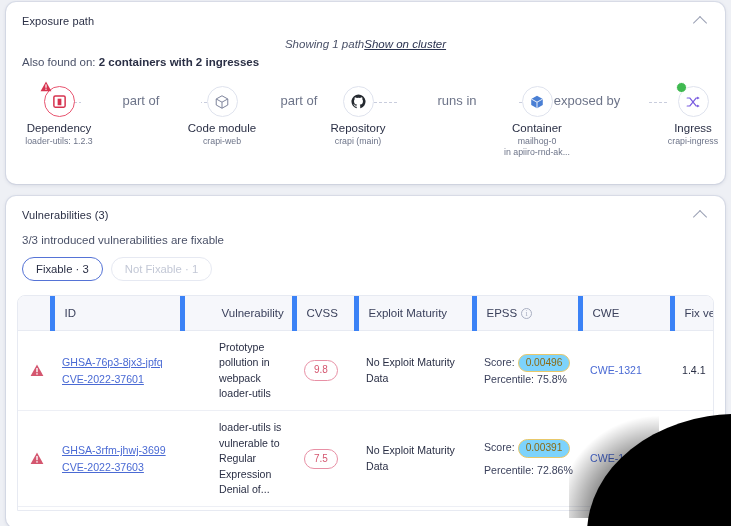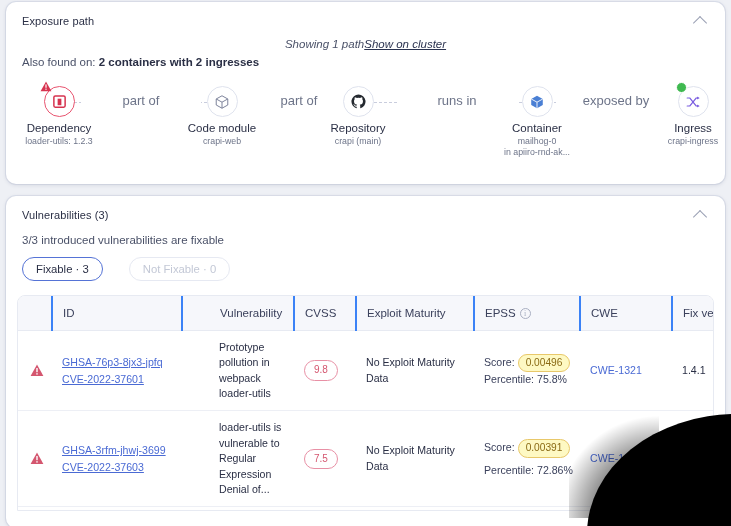--- a/index.html
+++ b/index.html
@@ -140,21 +140,21 @@
     border: 1.2px solid #fff;
   }
 
   
   .fix-line {
     padding: 11px 16px 0 16px;
     font-size: 11.5px;
     color: #4a5168;
   }
   .chips {
-    display: flex; gap: 26px;
+    display: flex; gap: 8px;
     padding: 11px 16px 0 16px;
   }
   .chip {
     border: 1px solid #d6dae8;
     border-radius: 14px;
     padding: 5px 13px;
     font-size: 11.3px;
     color: #2a2f45;
     background: #fff;
     cursor: pointer;
@@ -174,21 +174,21 @@
   }
   table { width: 100%; border-collapse: collapse; table-layout: fixed; }
   thead th {
     background: #f6f7fb;
     font-size: 11.5px;
     font-weight: 400;
     color: #3b415c;
     text-align: left;
     padding: 11px 10px;
     border-bottom: 1px solid #e7eaf2;
-    border-right: 2px solid #3b82f6;
+    border-right: 5px solid #3b82f6;
     vertical-align: middle;
   }
   thead th:last-child { border-right: none; }
   tbody td {
     font-size: 10.6px;
     color: #2a2f45;
     padding: 9px 10px;
     border-bottom: 1px solid #edeff5;
     vertical-align: middle;
     line-height: 1.45;
@@ -216,21 +216,21 @@
     border: 1.3px solid #e890a5;
     color: #d4566f;
     border-radius: 11px;
     padding: 2px 9px;
     font-size: 10px;
   }
   .epss-row { white-space: nowrap; color:#3b415c; }
   .epss-pill {
     display: inline-block;
     border: 1.2px solid #e8c86a;
-    background: #fef9c3;
+    background: #7dd3fc;
     color: #8a6a14;
     border-radius: 10px;
     padding: 1px 7px;
     font-size: 10.2px;
     margin-left: 3px;
   }
   .cwe-lnk { color:#4a6ad4; text-decoration:none; display:block; cursor:pointer; line-height:1.6; }
   .info-icon {
     display:inline-block; width:11px; height:11px; border-radius:50%;
     border:1px solid #a9afc2; color:#a9afc2; font-size:8px; line-height:9px;
@@ -273,21 +273,21 @@
     <div class="alsofound">
       <span>Also found on: </span><b>2 containers with 2 ingresses</b>
     </div>
 
     <div class="path">
       <div class="dashline"></div>
 
       <div class="edge-label" style="left:135px">part of</div>
       <div class="edge-label" style="left:293px">part of</div>
       <div class="edge-label" style="left:451px">runs in</div>
-      <div class="edge-label" style="left:610px">exposed by</div>
+      <div class="edge-label" style="left:581px">exposed by</div>
 
       <div class="node" style="left:53px">
         <div class="node-circle danger">
           <svg width="15" height="15" viewBox="0 0 16 16">
             <rect x="2" y="2" width="12" height="12" rx="1.5" fill="none" stroke="#d6334f" stroke-width="1.6"></rect>
             <rect x="6" y="5" width="4" height="7" fill="#d6334f"></rect>
           </svg>
           <svg class="badge-warn" viewBox="0 0 14 13">
             <path d="M7 0.6 L13.4 12 L0.6 12 Z" fill="#d6334f"></path>
             <rect x="6.3" y="4" width="1.4" height="4" fill="#fff"></rect>
@@ -349,21 +349,21 @@
   <section class="card" id="card-vulns">
     <div class="card-head">
       <div class="card-title">Vulnerabilities (3)</div>
       <div class="chevron-up" title="collapse"></div>
     </div>
 
     <div class="fix-line">3/3 introduced vulnerabilities are fixable</div>
 
     <div class="chips">
       <div class="chip active">Fixable · 3</div>
-      <div class="chip disabled">Not Fixable · 0</div>
+      <div class="chip disabled">Not Fixable · 1</div>
     </div>
 
     <div class="table-wrap">
       <table>
         <thead>
           <tr>
             <th class="col-sev"></th>
             <th class="col-id">ID</th>
             <th class="col-vuln">Vulnerability</th>
             <th class="col-cvss">CVSS</th>

